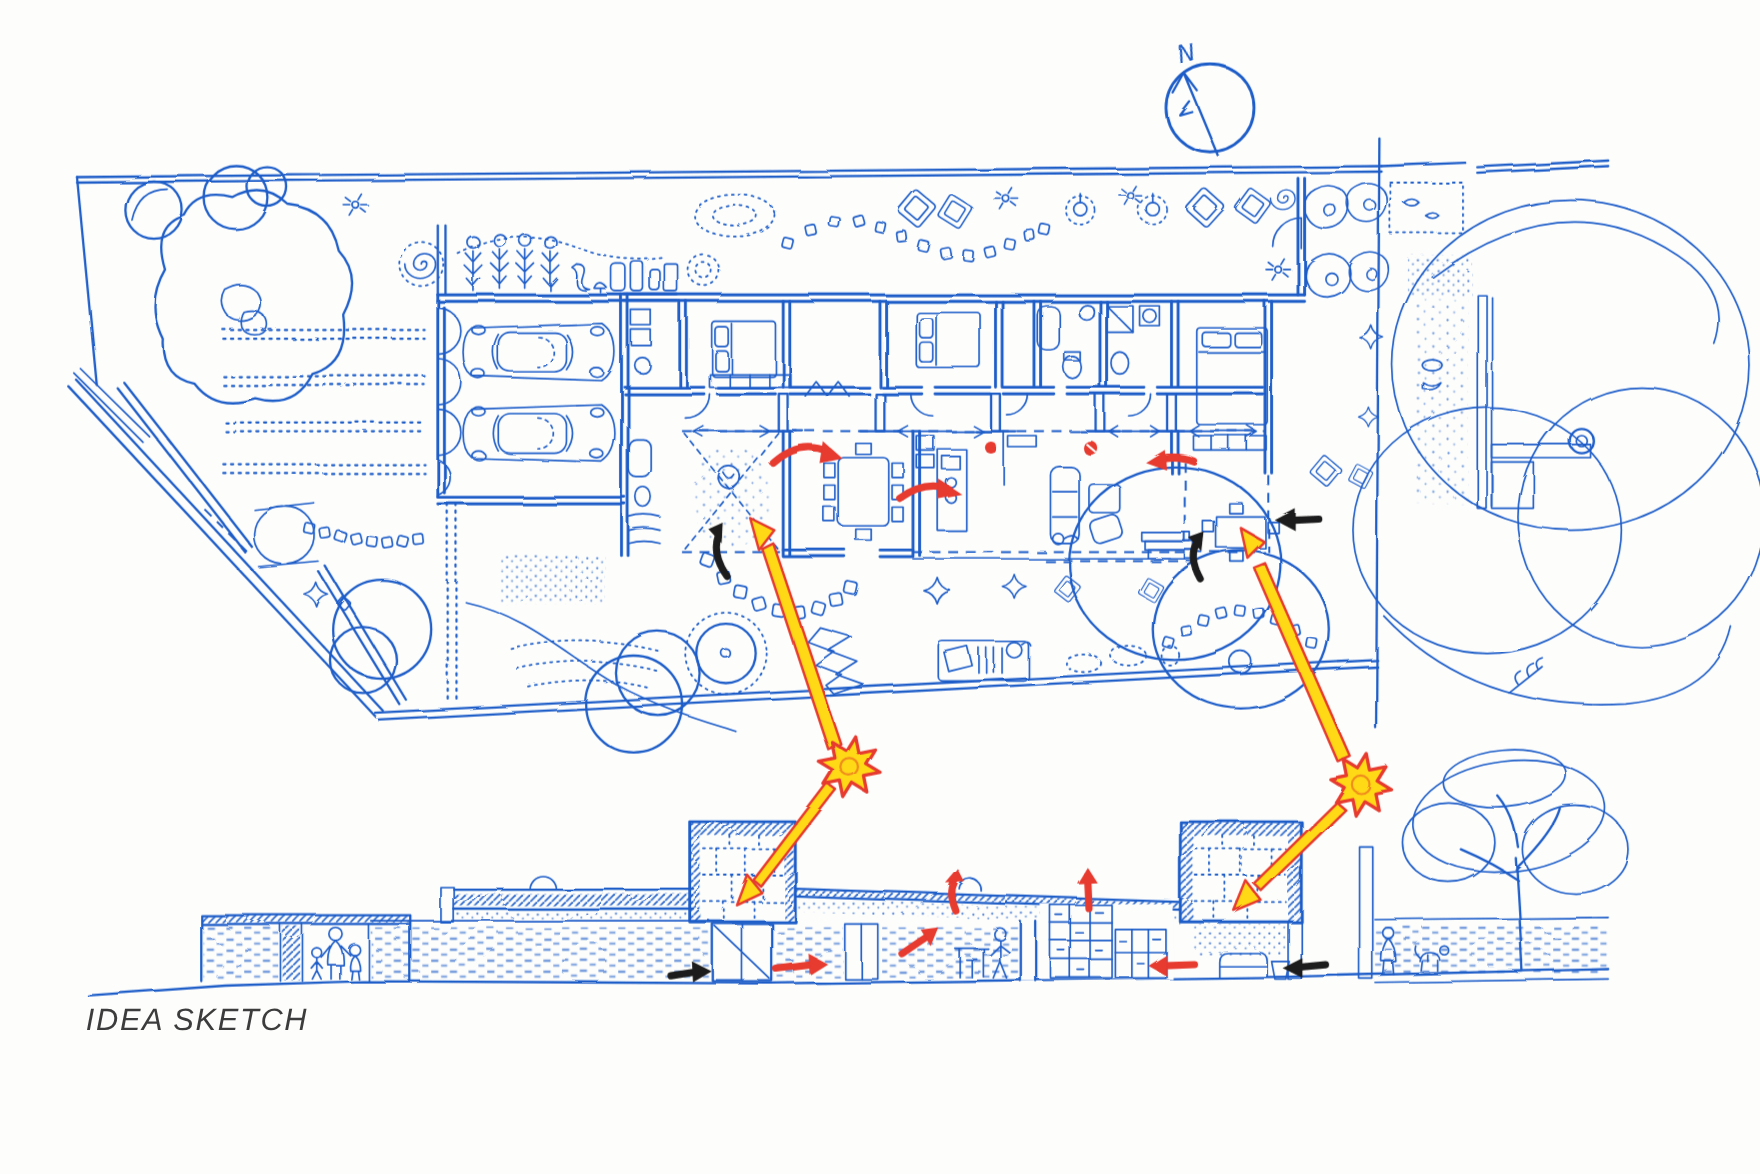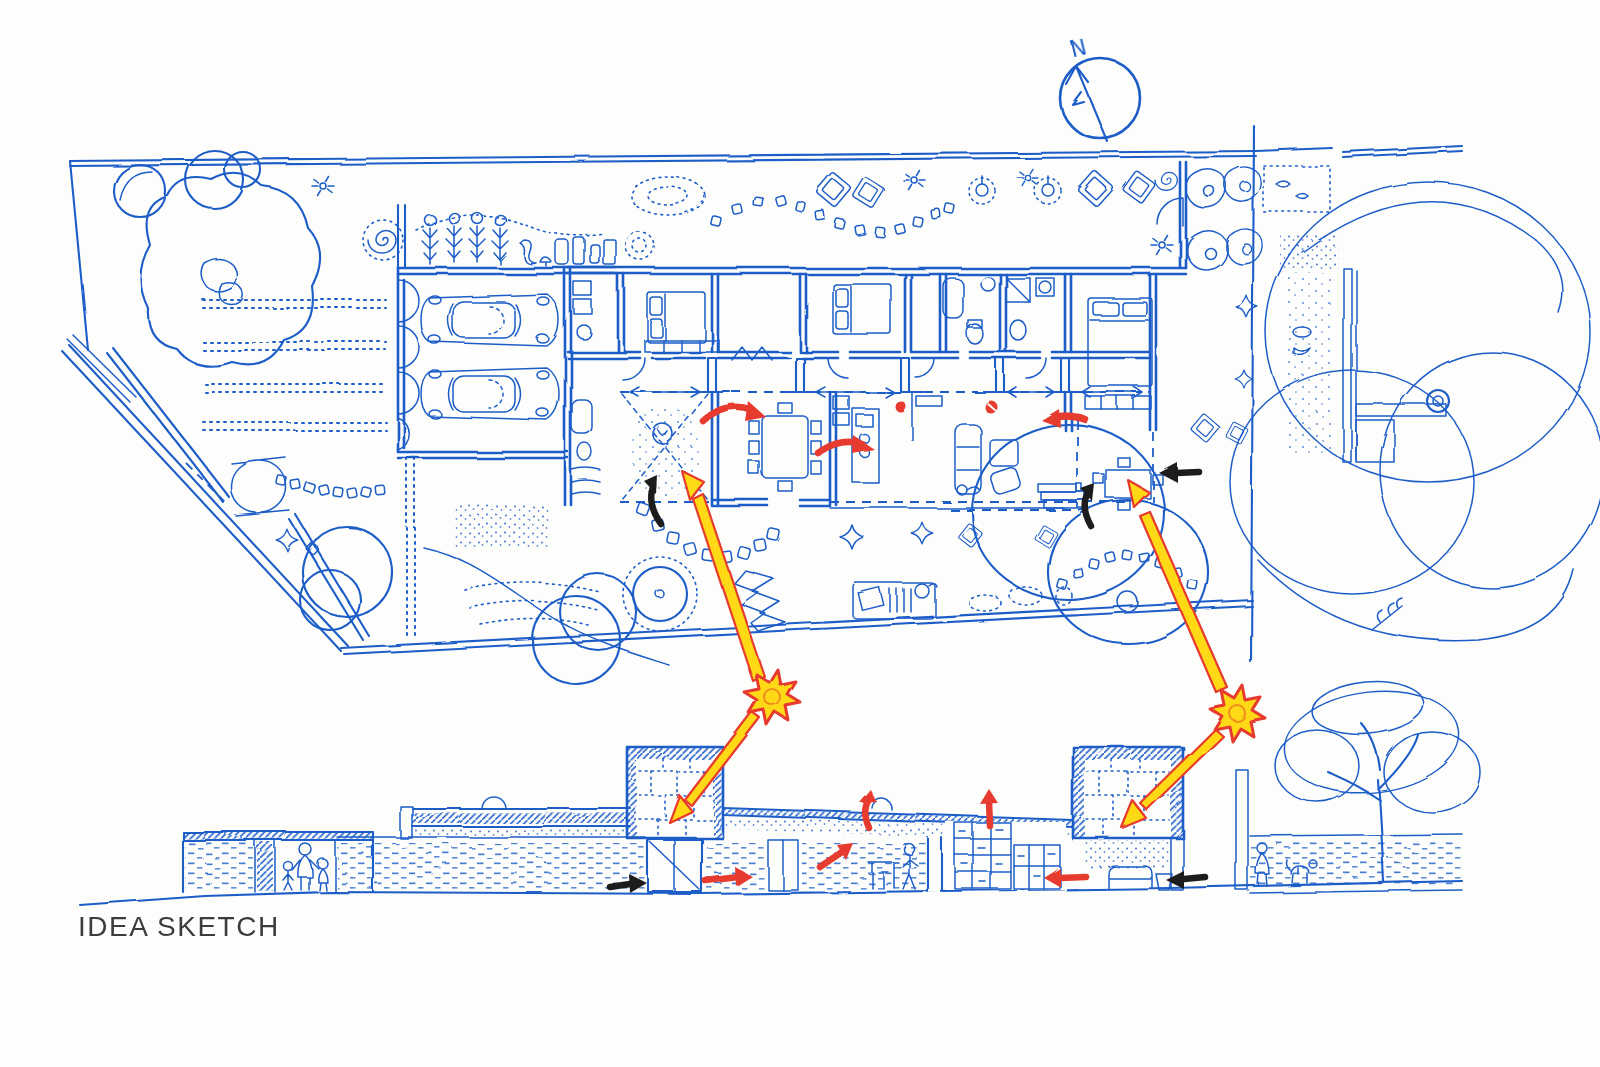--- a/index.html
+++ b/index.html
@@ -1,21 +1,21 @@
 <!DOCTYPE html>
 <html style="--ink-blue: #1d5dc8; --accent-red: #e63a2e; --accent-yellow: #ffd918; --accent-orange: #f08c1d; --arrow-black: #1c1c1c; --title-gray: #3c3c3c; --paper-white: #fdfdfc;"><head>
 <meta charset="utf-8">
 <style>
   :root{
     --ink-blue:#1d5dc8; --accent-red:#e63a2e; --accent-yellow:#ffd918;
     --accent-orange:#f08c1d; --arrow-black:#1c1c1c; --title-gray:#3c3c3c;
     --paper-white:#fdfdfc;
   }
   html,body{margin:0;padding:0;background:var(--paper-white);}
-  .stage{position:relative;width:1600px;height:1067px;background:var(--paper-white);overflow:hidden;}
+  .stage{position:relative;width:1600px;height:1067px;background:var(--paper-white);overflow:hidden;font-style:italic;}
   svg{position:absolute;inset:0;}
   .s  {stroke:var(--ink-blue);fill:none;stroke-width:2.1;stroke-linecap:round;stroke-linejoin:round;}
   .s15{stroke:var(--ink-blue);fill:none;stroke-width:1.5;stroke-linecap:round;stroke-linejoin:round;}
   .s25{stroke:var(--ink-blue);fill:none;stroke-width:2.6;stroke-linecap:round;stroke-linejoin:round;}
   .dot{stroke:var(--ink-blue);fill:none;stroke-width:2;stroke-dasharray:2 5;stroke-linecap:round;}
   .dsh{stroke:var(--ink-blue);fill:none;stroke-width:1.8;stroke-dasharray:9 7;}
   .dt {stroke:var(--ink-blue);fill:none;stroke-width:1.6;stroke-dasharray:1.8 4.5;stroke-linecap:round;}
   .red{stroke:var(--accent-red);fill:none;stroke-width:6.5;stroke-linecap:round;}
   .redf{fill:var(--accent-red);stroke:none;}
   .blk{stroke:var(--arrow-black);fill:none;stroke-width:6.5;stroke-linecap:round;}

